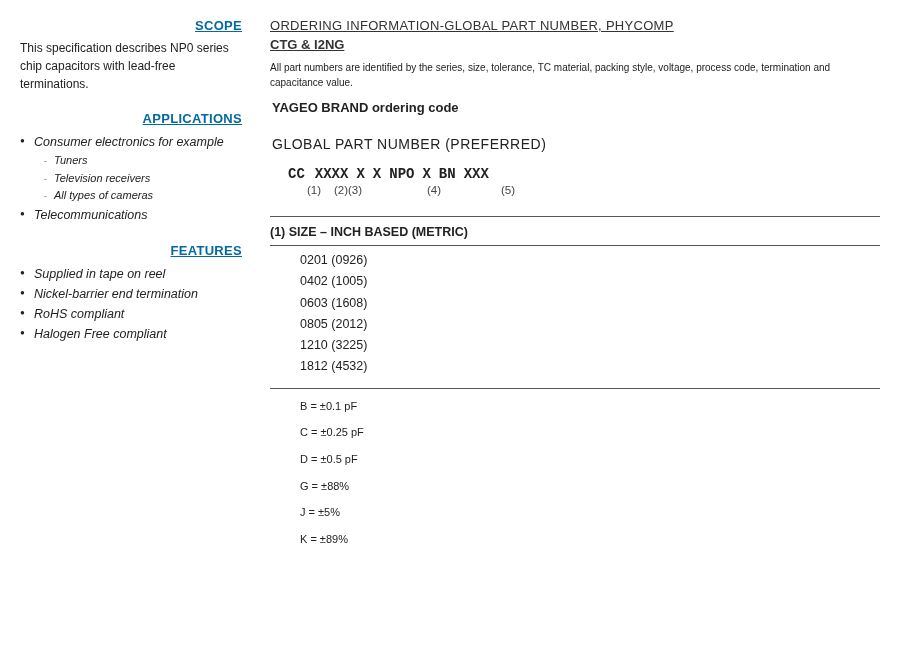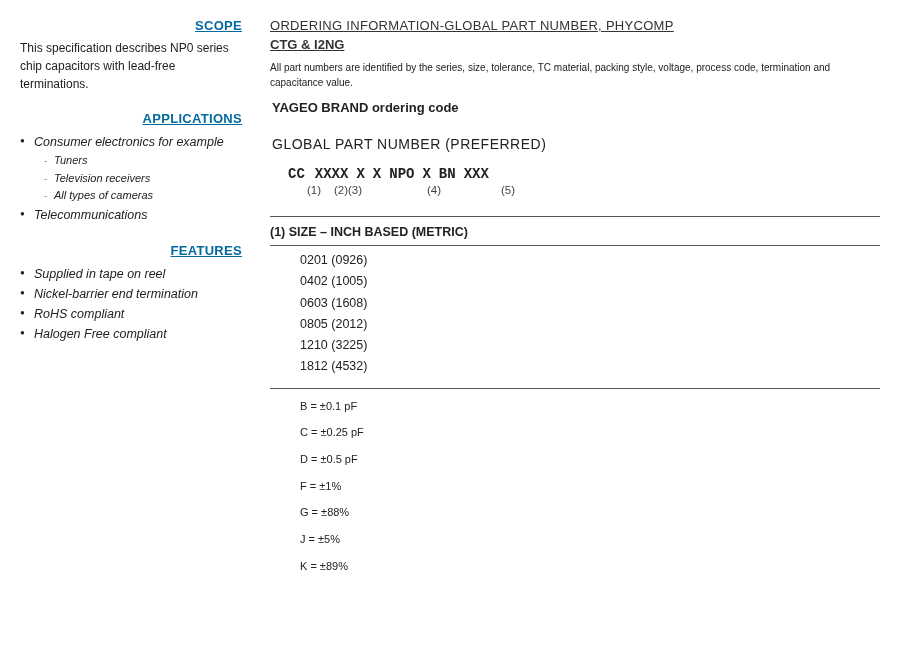--- a/index.html
+++ b/index.html
@@ -251,20 +251,19 @@
       <div class="size-item">0805 (2012)</div>
       <div class="size-item">1210 (3225)</div>
       <div class="size-item">1812 (4532)</div>
     </div>
 
     <div style="margin-top: 10px;">
       <hr class="divider" style="margin-top:0; margin-bottom:4px;">
       <div class="tolerance-item">B = ±0.1 pF</div>
       <div class="tolerance-item">C = ±0.25 pF</div>
       <div class="tolerance-item">D = ±0.5 pF</div>
-      <div class="tolerance-item">F = ±1%</div>
       <div class="tolerance-item">G = ±88%</div>
       <div class="tolerance-item">J = ±5%</div>
       <div class="tolerance-item">K = ±89%</div>
     </div>
 
   </div>
 </div>
 
 </body></html>

